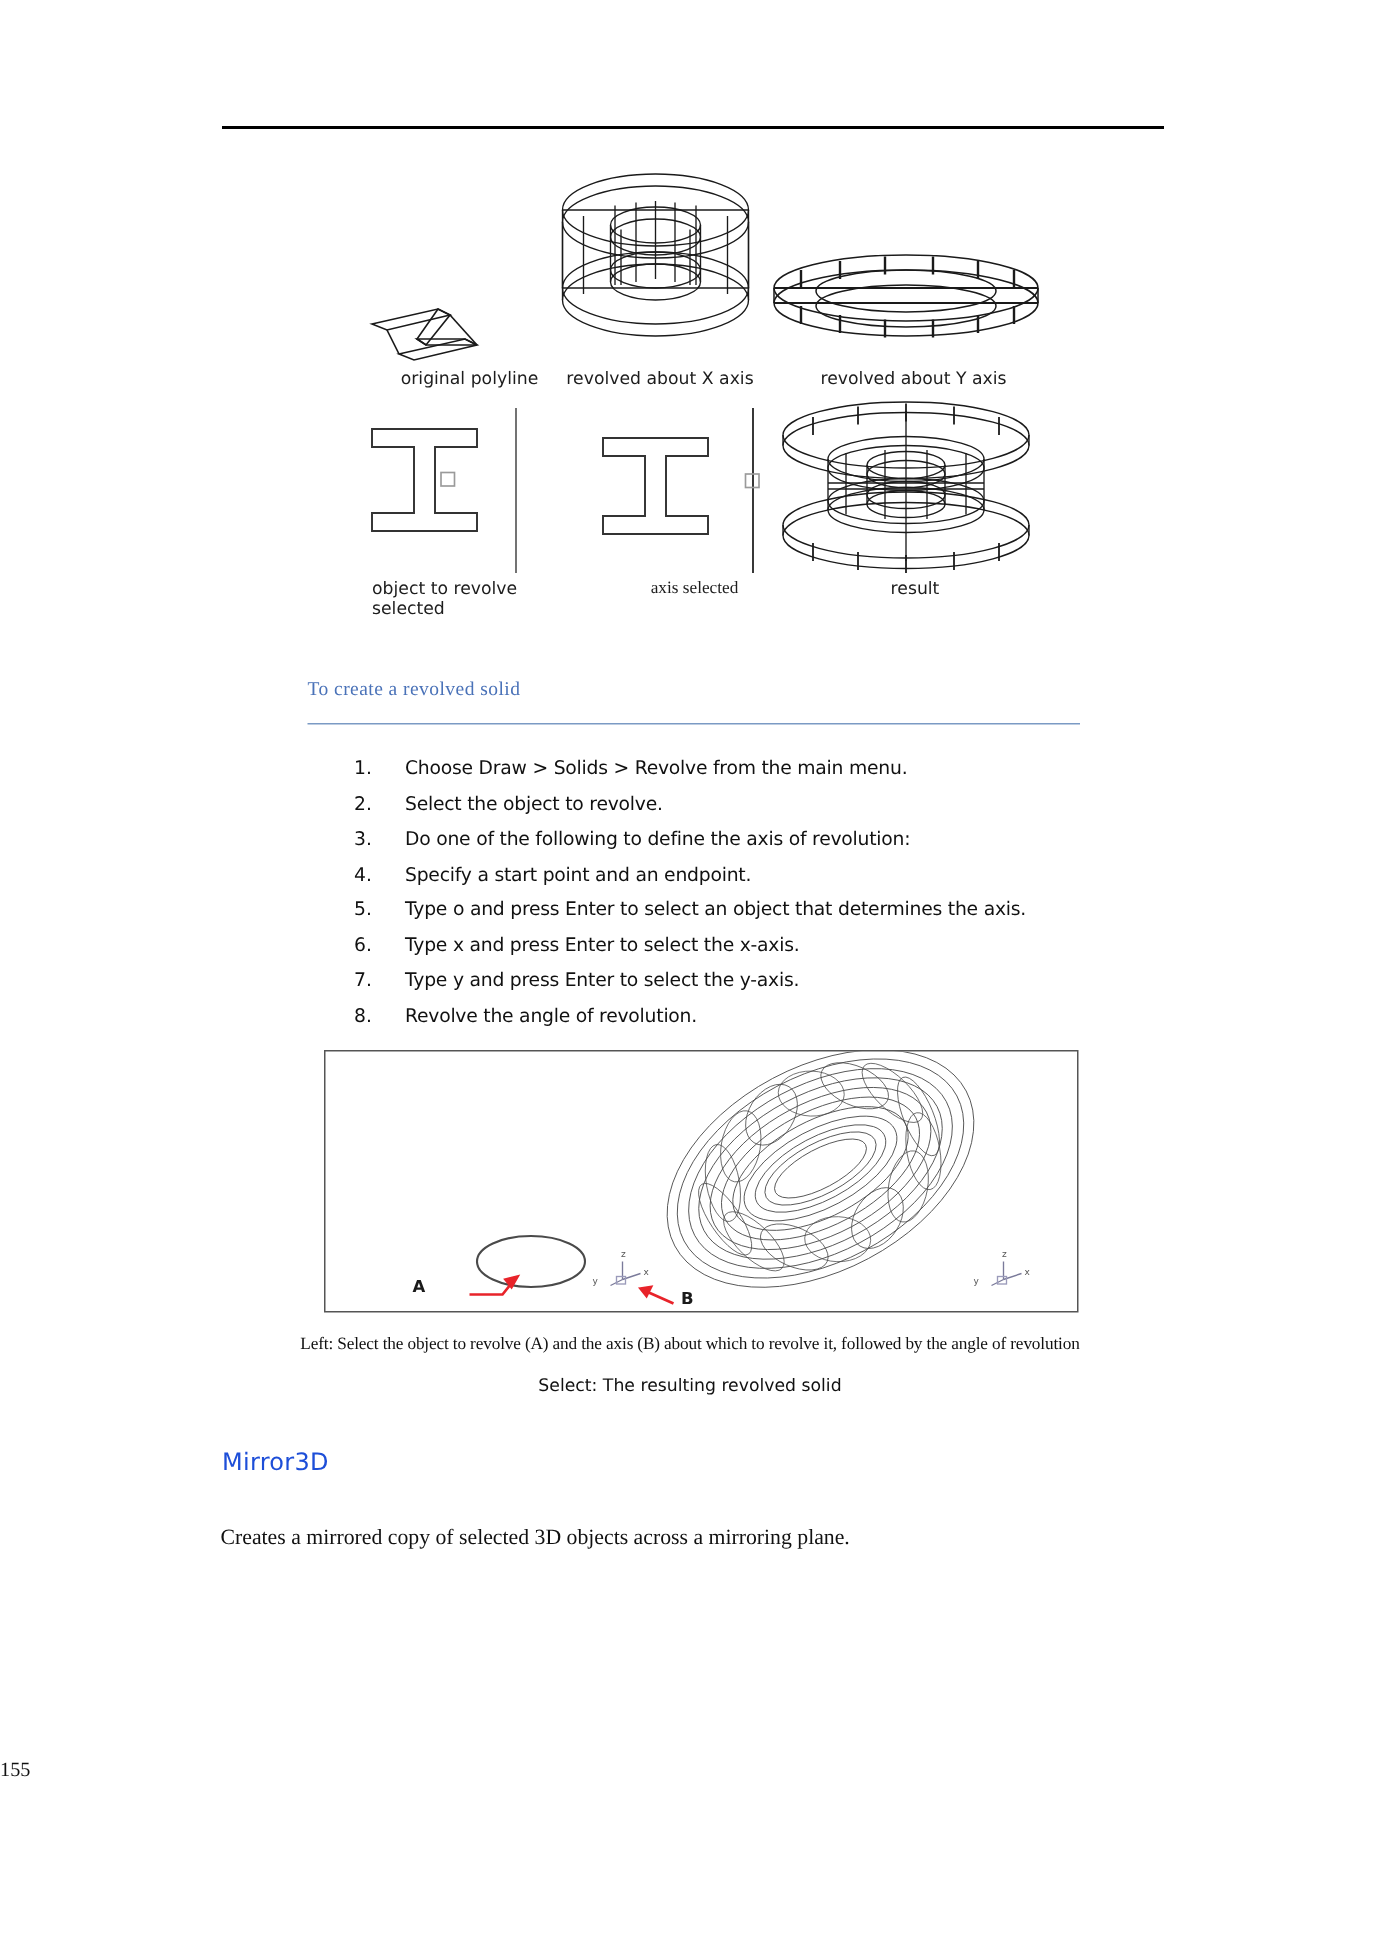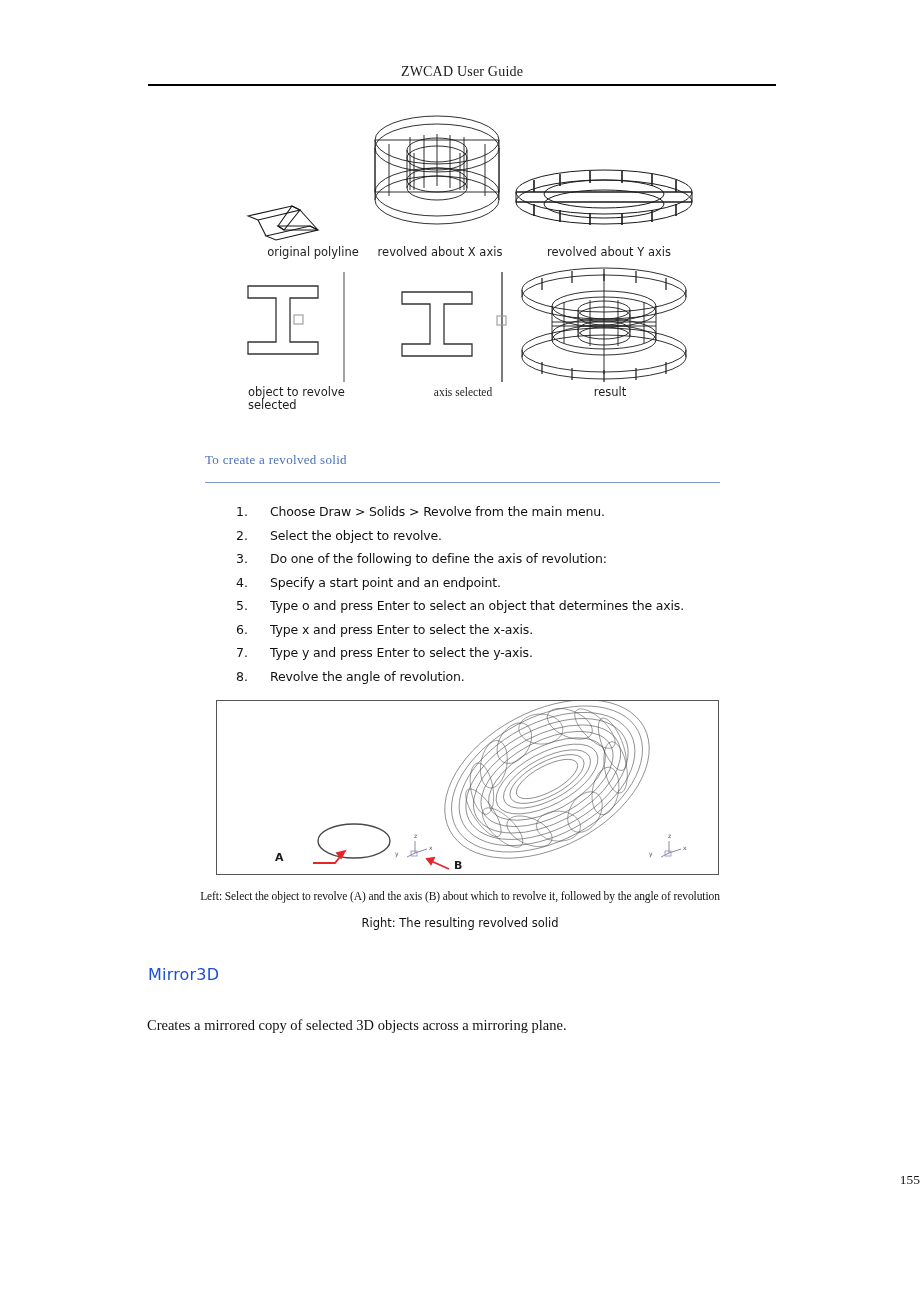--- a/index.html
+++ b/index.html
@@ -184,36 +184,33 @@
     font-size: 14.5px;
     color: #111111;
   }
 
   
   .page-number {
     position: absolute;
     left: 0;
     top: 1172px;
     width: 920px;
-    text-align: right;
+    text-align: left;
     font-family: "Liberation Serif", "DejaVu Serif", serif;
     font-size: 13.5px;
     color: #111111;
   }
 
   svg { display: block; overflow: visible; }
 </style>
 </head>
 <body>
 
 <div class="page">
 
-  <div class="header">
-    <span class="header-title">ZWCAD User Guide</span>
-  </div>
   <div class="header-rule"></div>
 
   <div class="figure-top">
 
     <div class="fig-cell cell-polyline">
       <svg width="135" height="60" viewBox="0 0 135 60">
         <g fill="none" stroke="#1a1a1a" stroke-width="1.1">
           <path d="M8 24 L52 14 L60 18 L18 28 Z"></path>
           <path d="M52 14 L60 18 L44 38 L38 34 Z"></path>
           <path d="M26 44 L70 34 L78 38 L36 48 Z"></path>
@@ -465,20 +462,20 @@
       <text x="451" y="137" font-family="DejaVu Sans, sans-serif" font-size="6" fill="#555">z</text>
       <text x="466" y="149" font-family="DejaVu Sans, sans-serif" font-size="6" fill="#555">x</text>
       <text x="432" y="155" font-family="DejaVu Sans, sans-serif" font-size="6" fill="#555">y</text>
     </svg>
 
     <div class="fig-b-label" style="left:58px; top:150px;">A</div>
     <div class="fig-b-label" style="left:237px; top:158px;">B</div>
   </div>
 
   <div class="caption">Left: Select the object to revolve (A) and the axis (B) about which to revolve it, followed by the angle of revolution</div>
-  <div class="caption-line2">Right: The resulting revolved solid</div>
+  <div class="caption-line2">Select: The resulting revolved solid</div>
 
   <div class="mirror-heading">Mirror3D</div>
   <div class="mirror-body">Creates a mirrored copy of selected 3D objects across a mirroring plane.</div>
 
   <div class="page-number">155</div>
 
 </div>
 
 </body></html>

